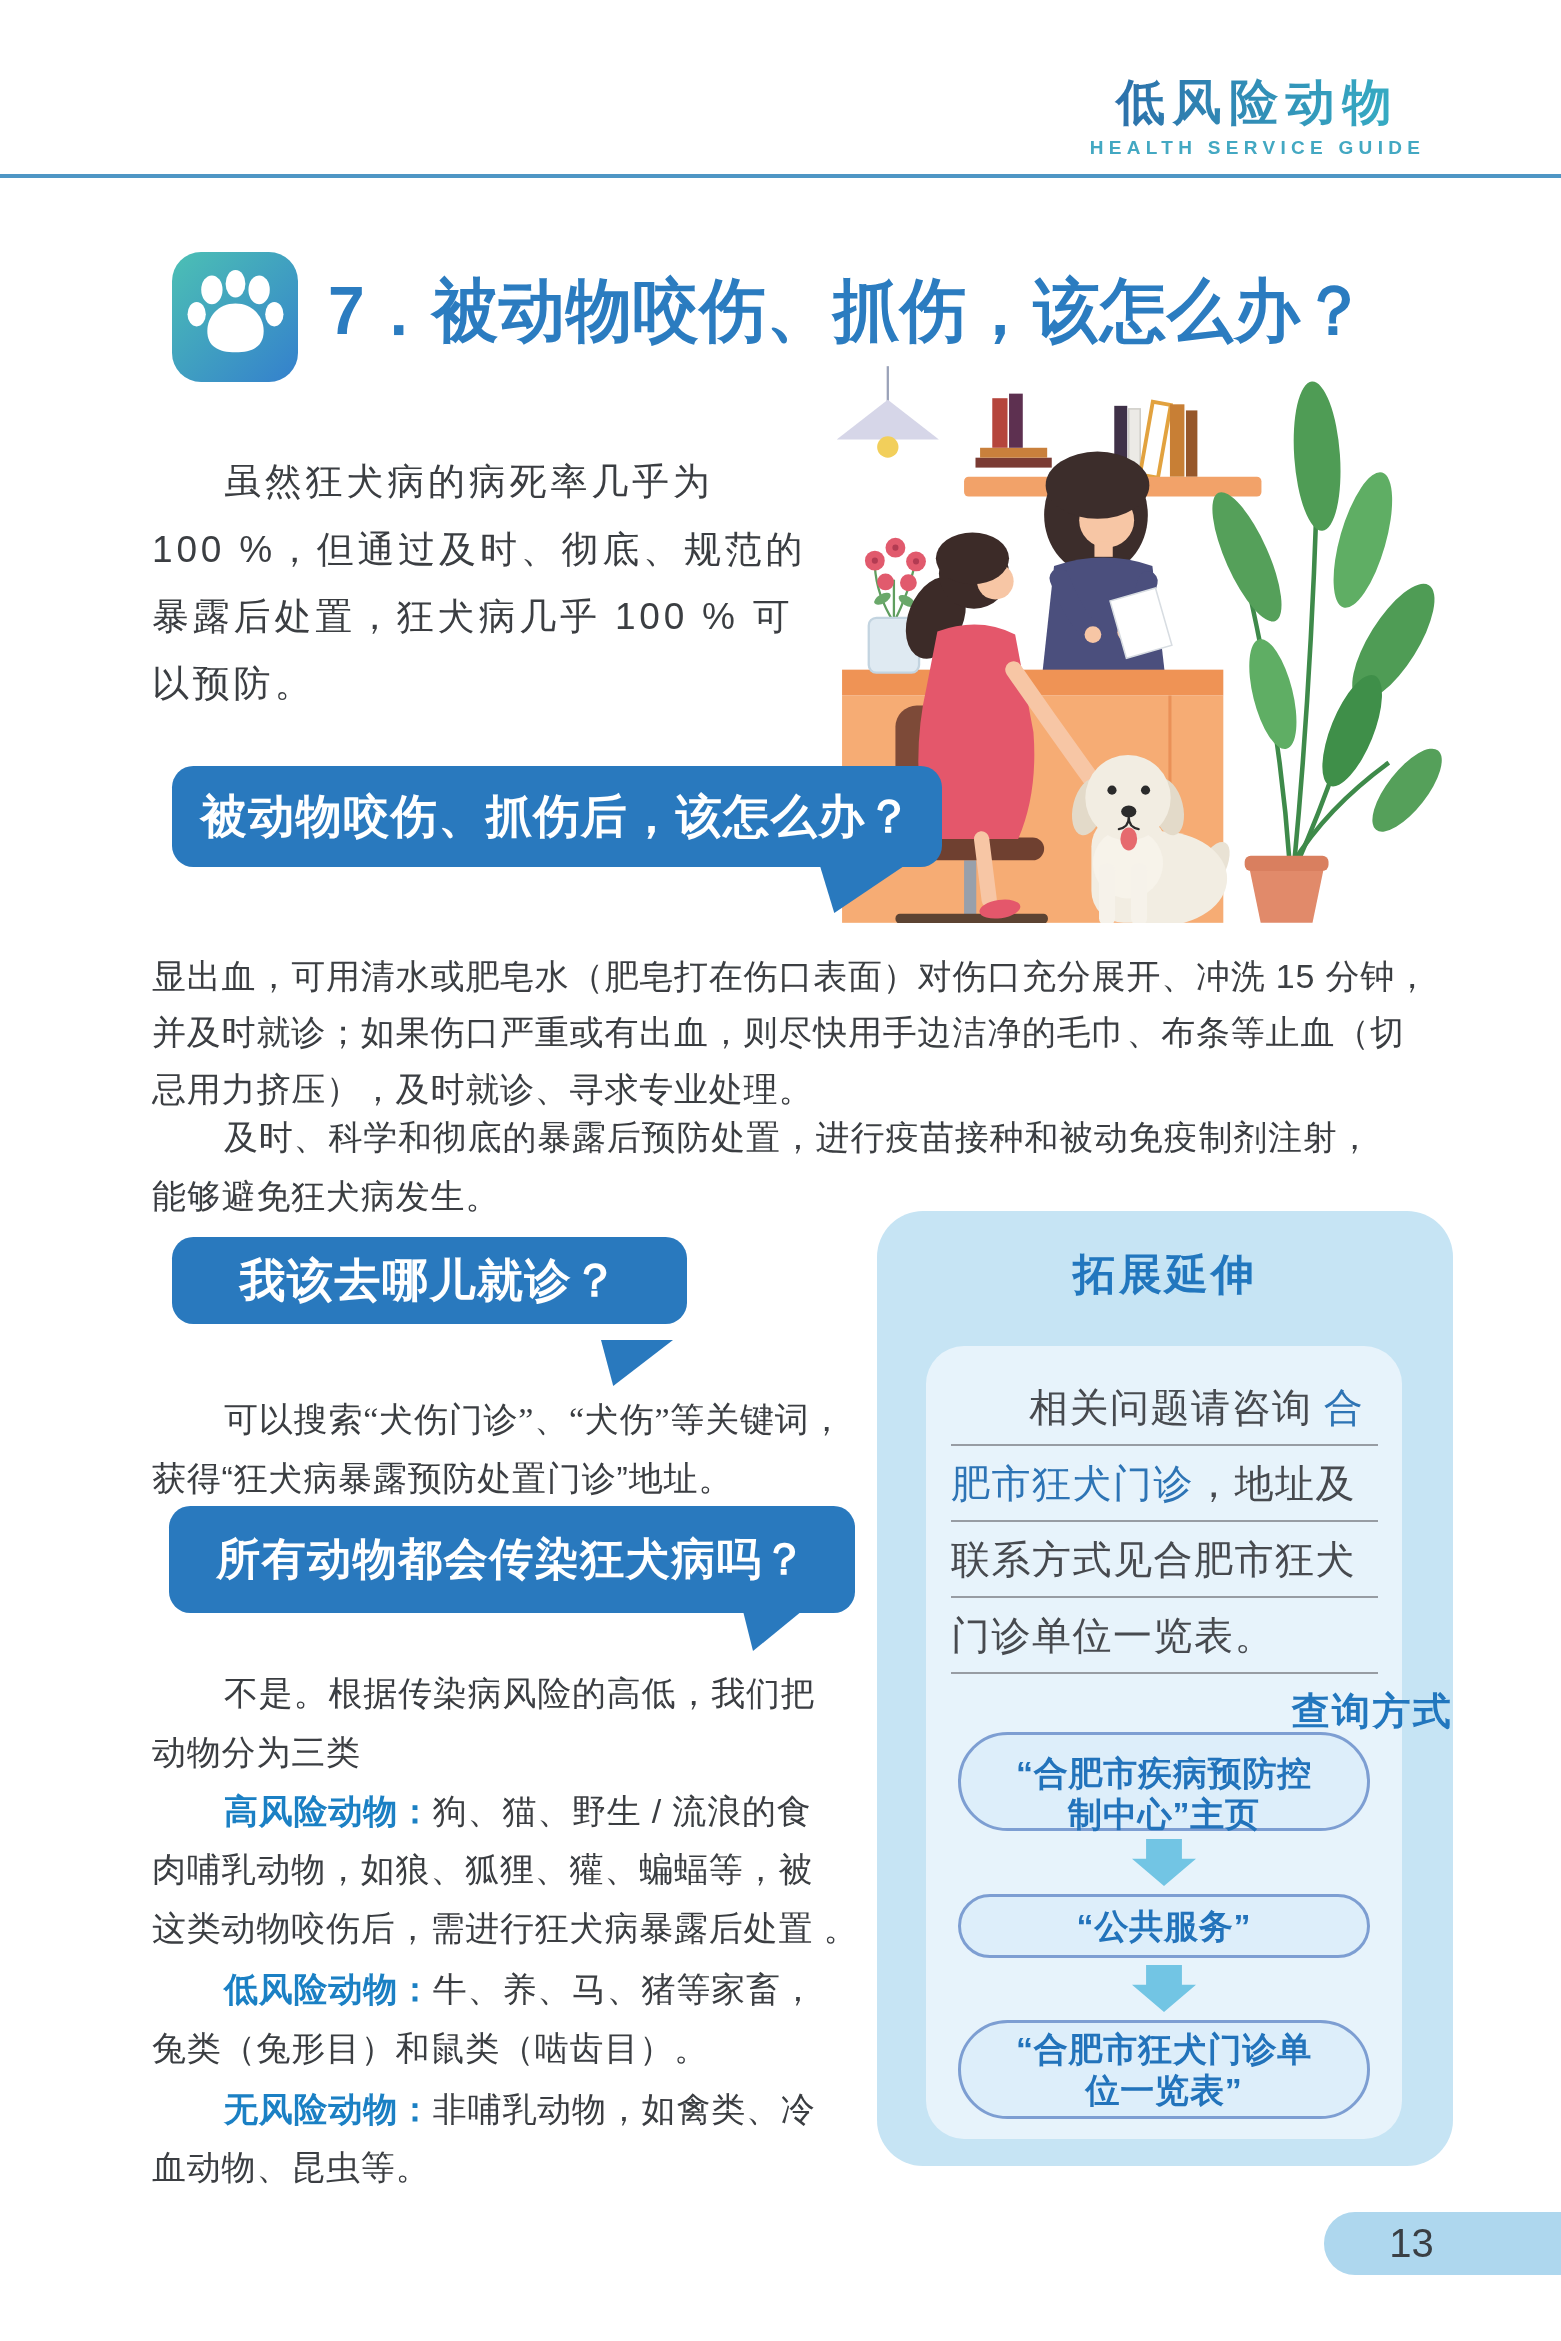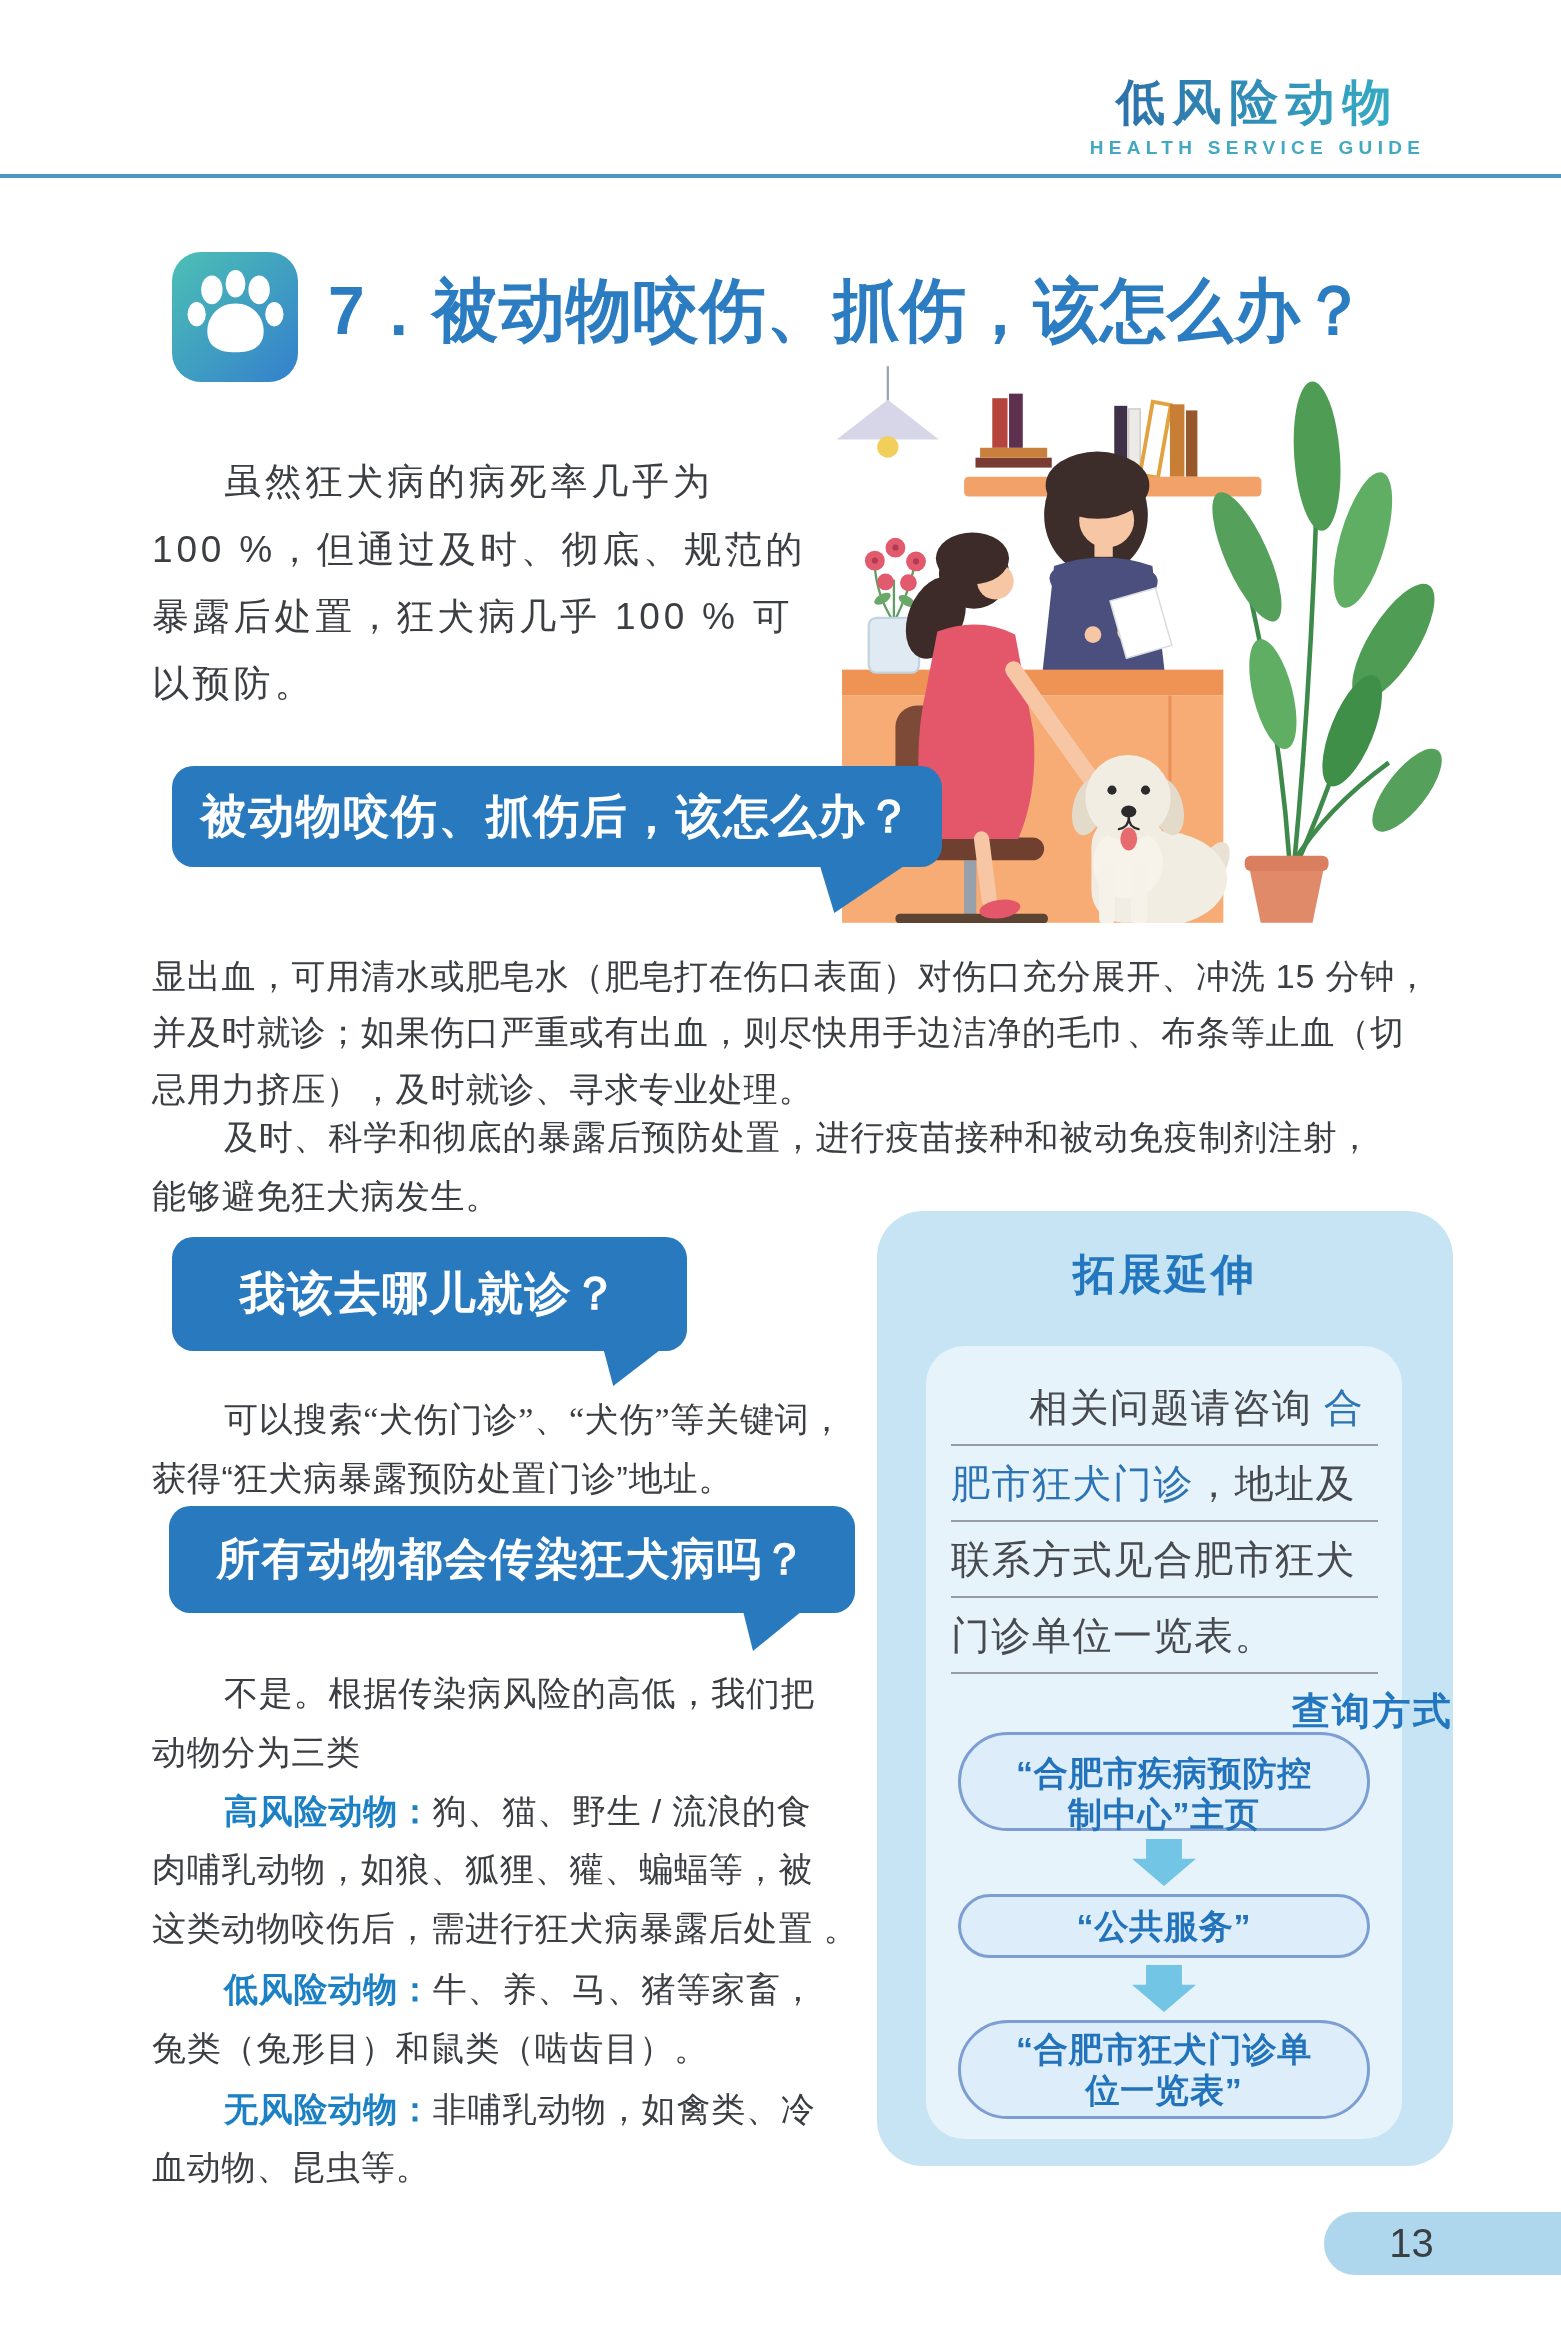--- a/index.html
+++ b/index.html
@@ -199,21 +199,21 @@
 
   <div class="banner" style="left:172px;top:766px;width:770px;height:101px;">被动物咬伤、抓伤后，该怎么办？</div>
   <div class="tail" style="left:820px;top:866px;width:84px;height:47px;"></div>
 
   <div class="tline f-body" style="top:954px;">显出血，可用清水或肥皂水（肥皂打在伤口表面）对伤口充分展开、冲洗 15 分钟，</div>
   <div class="tline f-body" style="top:1010px;">并及时就诊；如果伤口严重或有出血，则尽快用手边洁净的毛巾、布条等止血（切</div>
   <div class="tline f-body" style="top:1067px;">忌用力挤压），及时就诊、寻求专业处理。</div>
   <div class="tline f-body indent" style="top:1115px;">及时、科学和彻底的暴露后预防处置，进行疫苗接种和被动免疫制剂注射，</div>
   <div class="tline f-body" style="top:1174px;">能够避免狂犬病发生。</div>
 
-  <div class="banner" style="left:172px;top:1237px;width:515px;height:114px;">我该去哪儿就诊？</div>
+  <div class="banner" style="left:172px;top:1237px;width:515px;height:87px;">我该去哪儿就诊？</div>
   <div class="tail" style="left:601px;top:1340px;width:72px;height:46px;"></div>
 
   <div class="tline f-body indent" style="top:1397px;font-family:Liberation Serif, serif;">可以搜索“犬伤门诊”、“犬伤”等关键词，</div>
   <div class="tline f-body" style="top:1456px;">获得“狂犬病暴露预防处置门诊”地址。</div>
 
   <div class="banner" style="left:169px;top:1506px;width:686px;height:107px;font-size:44px;">所有动物都会传染狂犬病吗？</div>
   <div class="tail" style="left:743px;top:1611px;width:59px;height:40px;"></div>
 
   <div class="tline f-left indent" style="top:1671px;">不是。根据传染病风险的高低，我们把</div>
   <div class="tline f-left" style="top:1730px;">动物分为三类</div>

